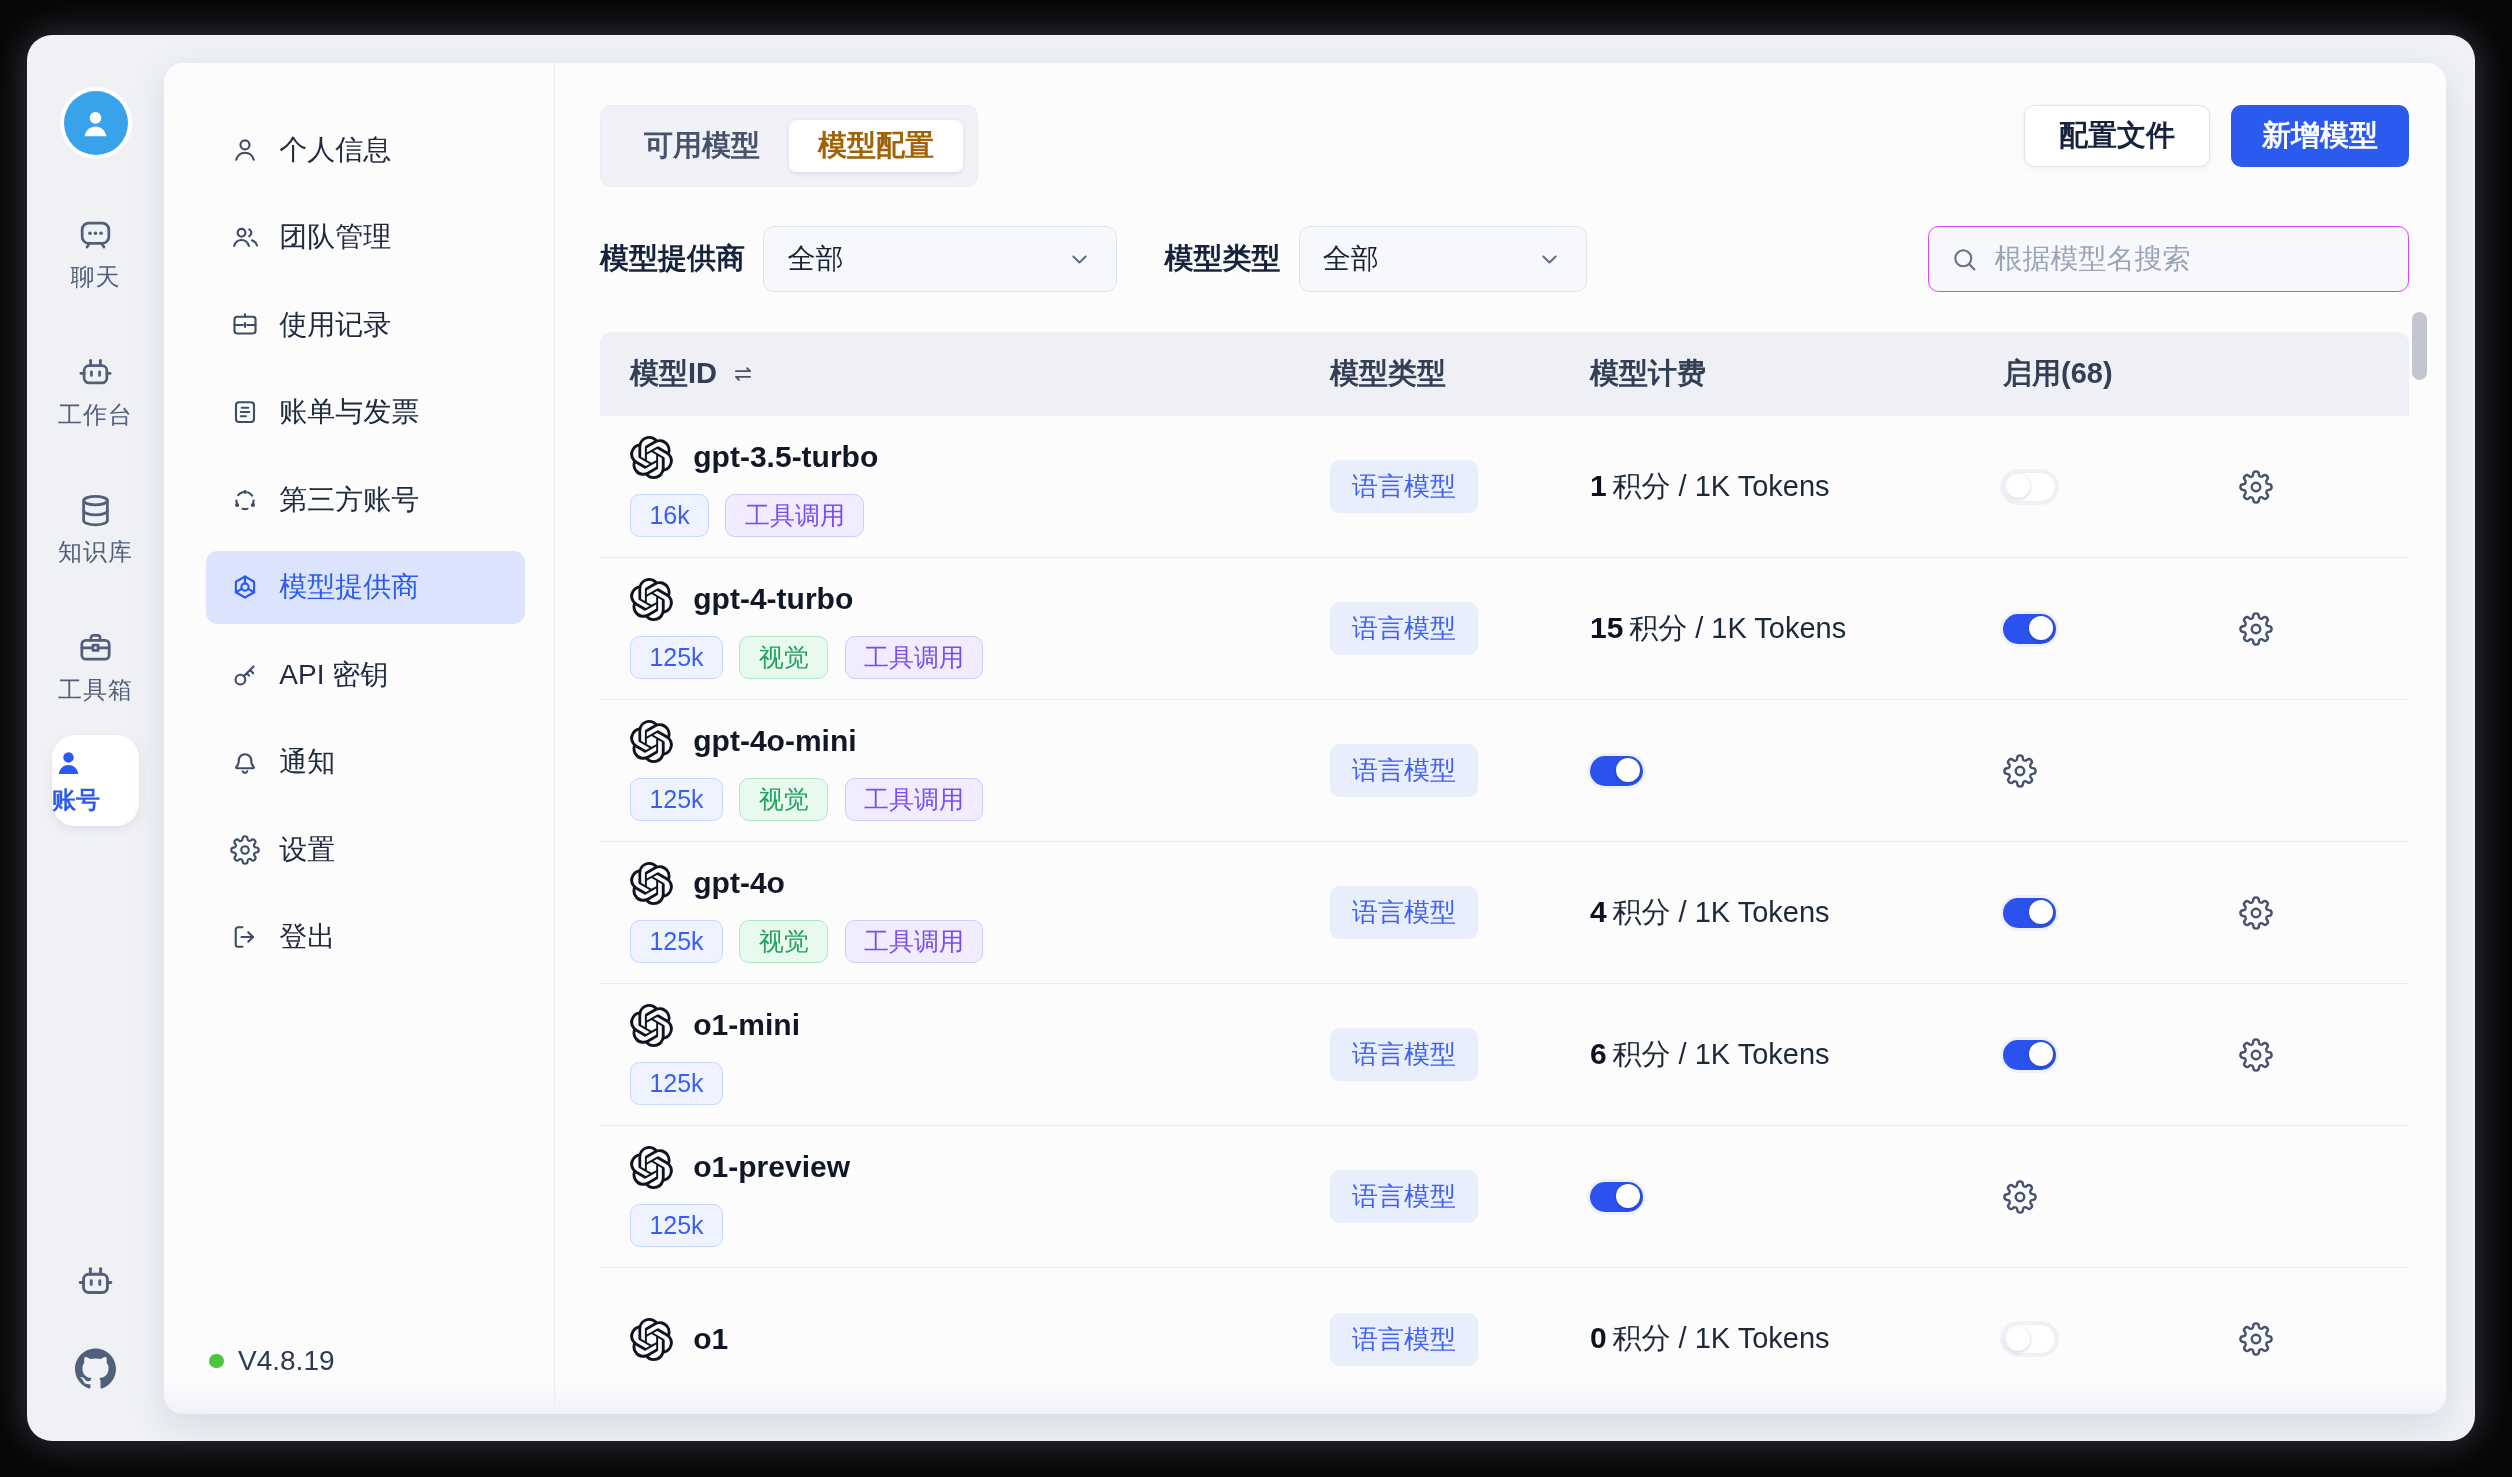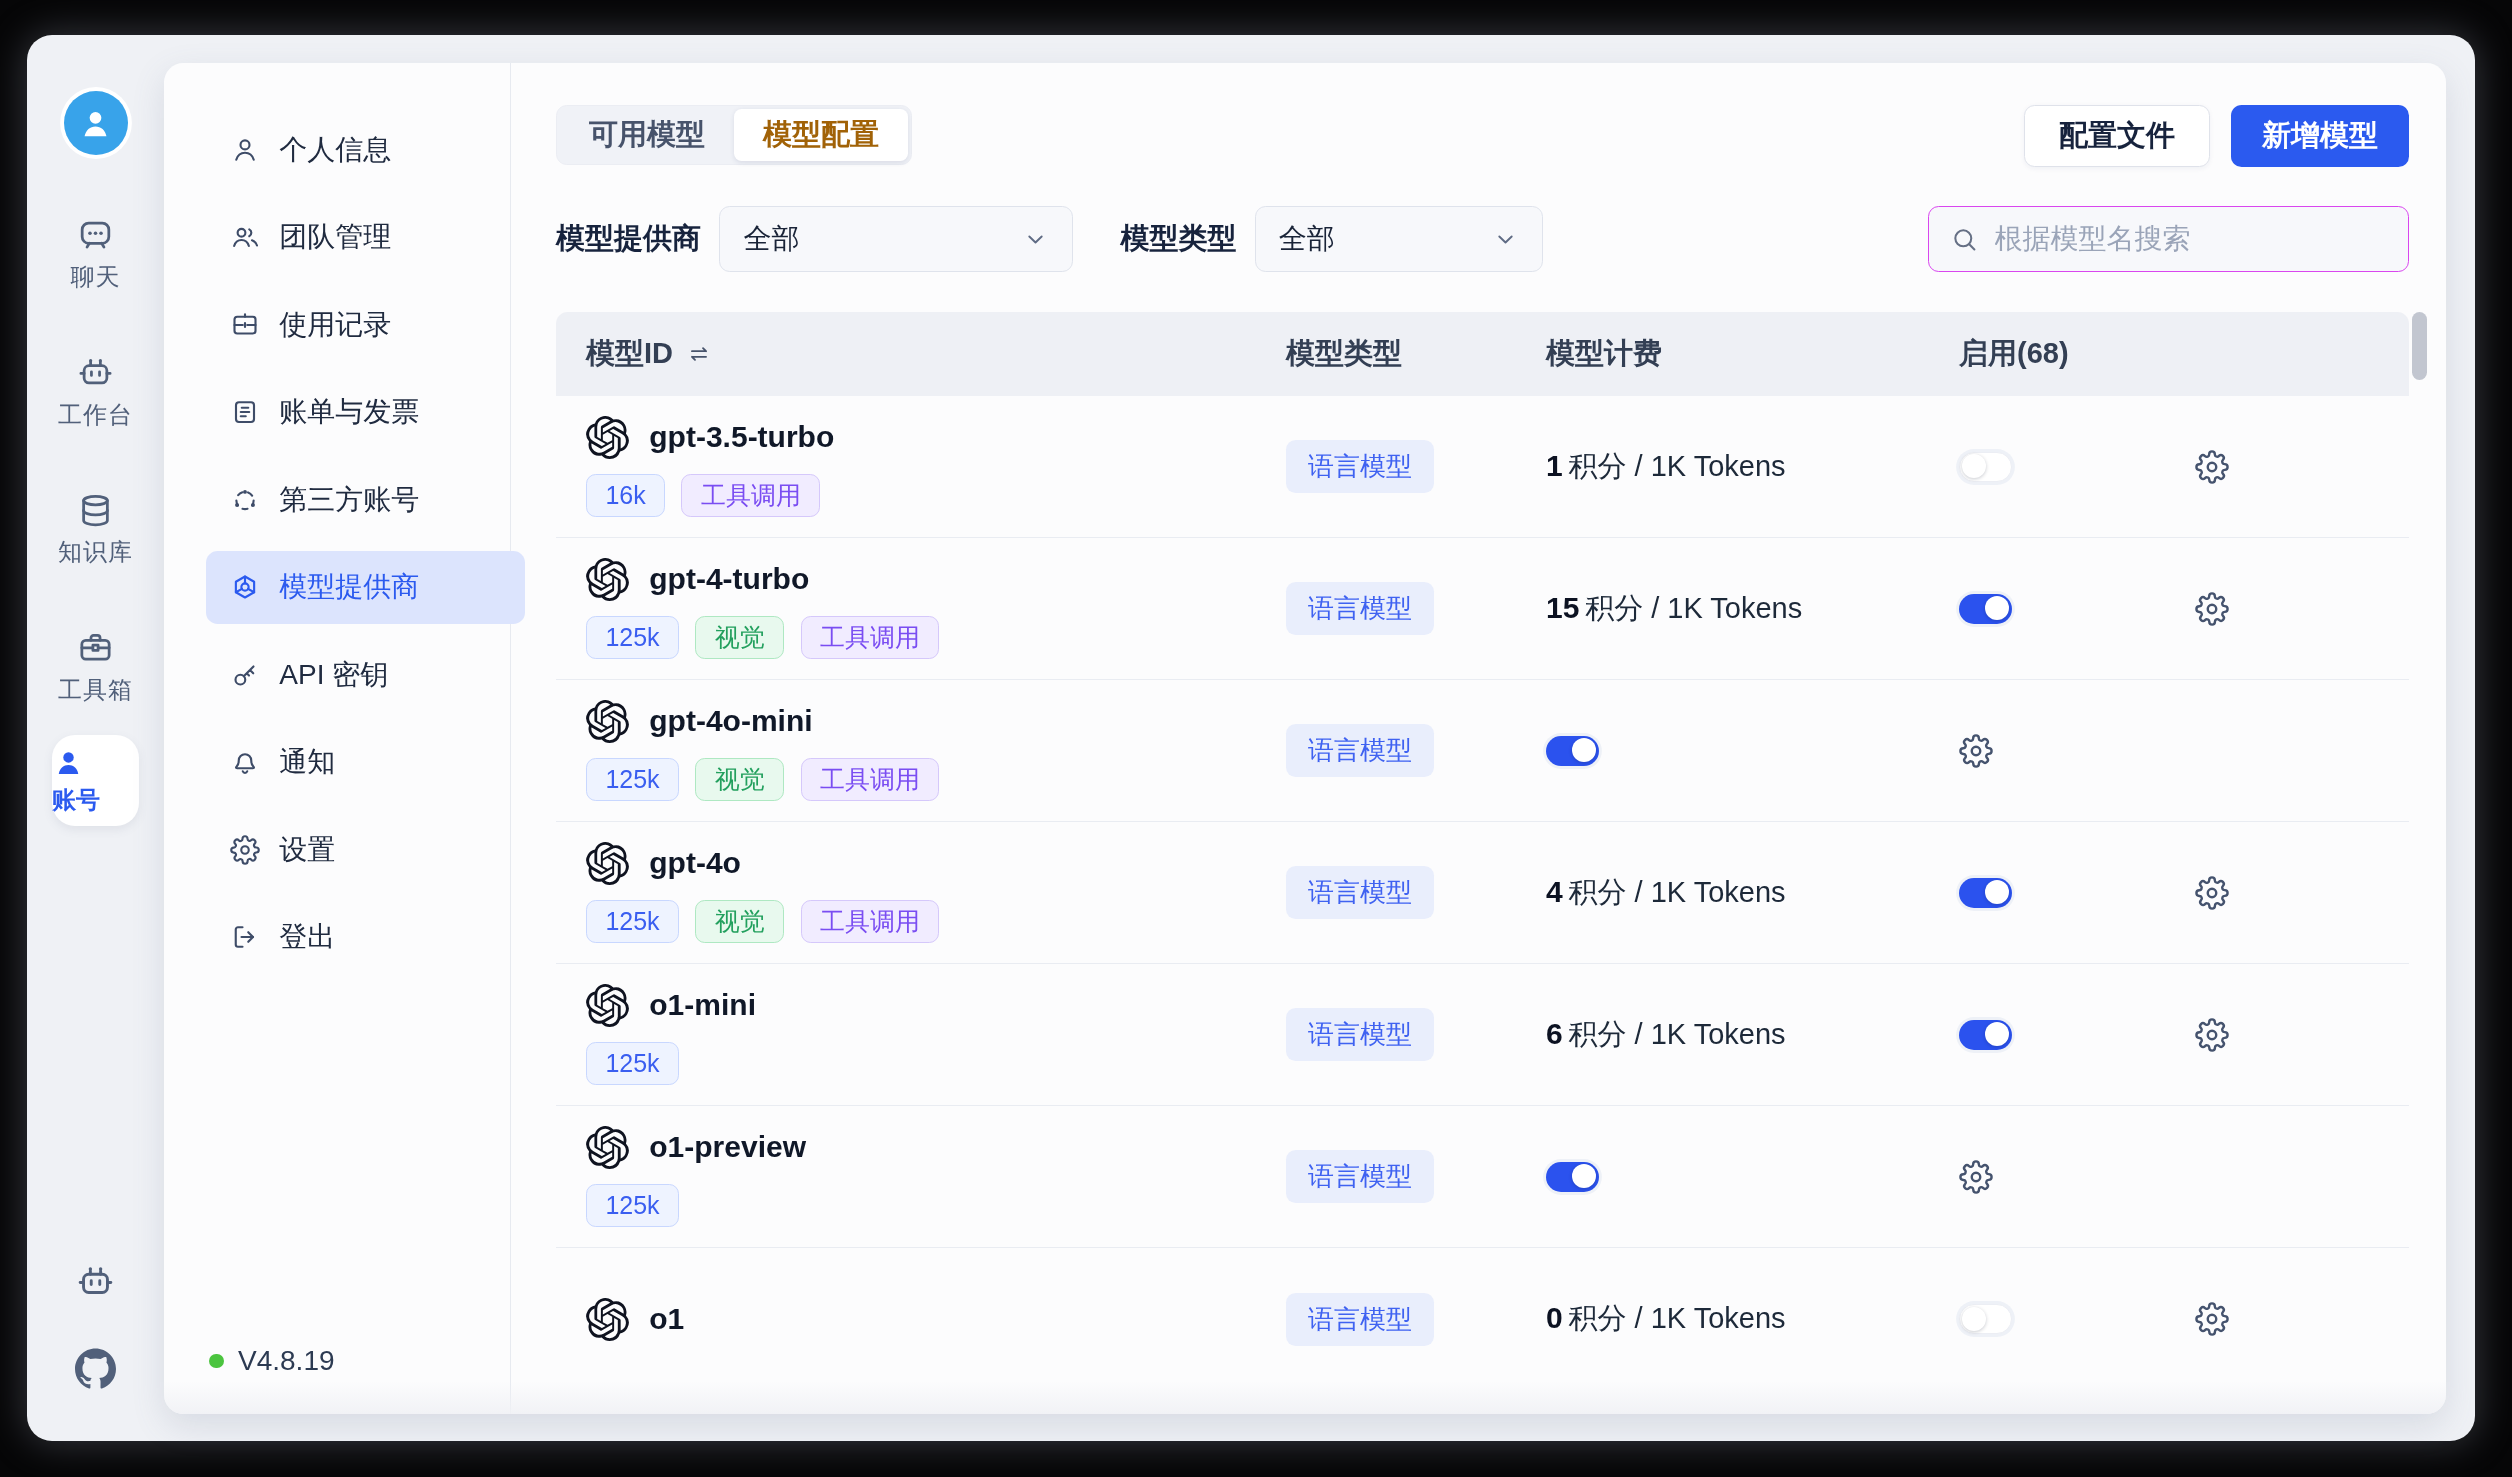--- a/index.html
+++ b/index.html
@@ -27,36 +27,36 @@
   .rail-bottom { margin-top:auto; display:flex; flex-direction:column; align-items:center; gap:46px;
                  margin-bottom:52px; color:#51607a; }
 
   
   .card { position:absolute; left:137px; top:28px; width:2282px; height:1351px; background:#fcfcfd;
           border-radius:19.3px; box-shadow:0 11.6px 33px rgba(95,105,135,.16); display:flex; overflow:hidden; }
   .card::after { content:""; position:absolute; left:0; right:0; bottom:0; height:33px;
                  background:linear-gradient(rgba(252,252,253,0), rgba(240,241,245,.9)); pointer-events:none; }
 
   
-  .sidebar { width:347px; flex-shrink:0; border-right:1px solid #e7eaf0; padding-top:50px; position:relative; }
+  .sidebar { width:391px; flex-shrink:0; border-right:1px solid #e7eaf0; padding-top:50px; position:relative; }
   .side-item { margin:0 0 14.5px 42px; width:319px; height:73px; border-radius:11.6px;
                display:flex; align-items:center; gap:19.3px; padding-left:24px;
                font-size:28px; font-weight:500; color:#202b40; cursor:pointer; }
   .side-item .icon { color:#3e4c68; }
   .side-item.active { background:#dce4fd; color:#2b5aef; }
   .side-item.active .icon { color:#2b5aef; }
   .version { position:absolute; left:45px; bottom:37px; display:flex; align-items:center; gap:14.5px; }
   .dot { width:14.5px; height:14.5px; border-radius:50%; background:#4bc43f; }
   .vtext { font-size:28px; color:#2c3a52; }
 
   
   .main { flex:1; min-width:0; padding:42px 37px 0 45px; position:relative; }
 
   .topbar { display:flex; align-items:flex-start; }
-  .tabgroup { display:flex; background:#f0f2f7; border:1px solid #ebedf3; border-radius:10.6px; padding:3px; }
+  .tabgroup { display:flex; background:#f0f2f7; border:1px solid #ebedf3; border-radius:10.6px; padding:14px; }
   .tab { padding:0 29px; height:52px; display:flex; align-items:center; font-size:29px; font-weight:700;
          color:#47536b; border-radius:7.7px; cursor:pointer; }
   .tab.active { background:#fff; color:#a16207; box-shadow:0 1.9px 5.8px rgba(25,35,90,.10); }
   .actions { margin-left:auto; display:flex; gap:21px; }
   .btn { height:62px; border-radius:10.6px; display:flex; align-items:center; font-size:29px; font-weight:700; cursor:pointer; }
   .btn-outline { padding:0 34px; background:#fff; border:1px solid #dfe2ea; color:#17233d;
                  box-shadow:0 1.9px 4.8px rgba(25,35,90,.05); }
   .btn-primary { padding:0 31px; background:#2b5aef; color:#fff; }
 
   .filterbar { margin-top:39px; display:flex; align-items:center; }

